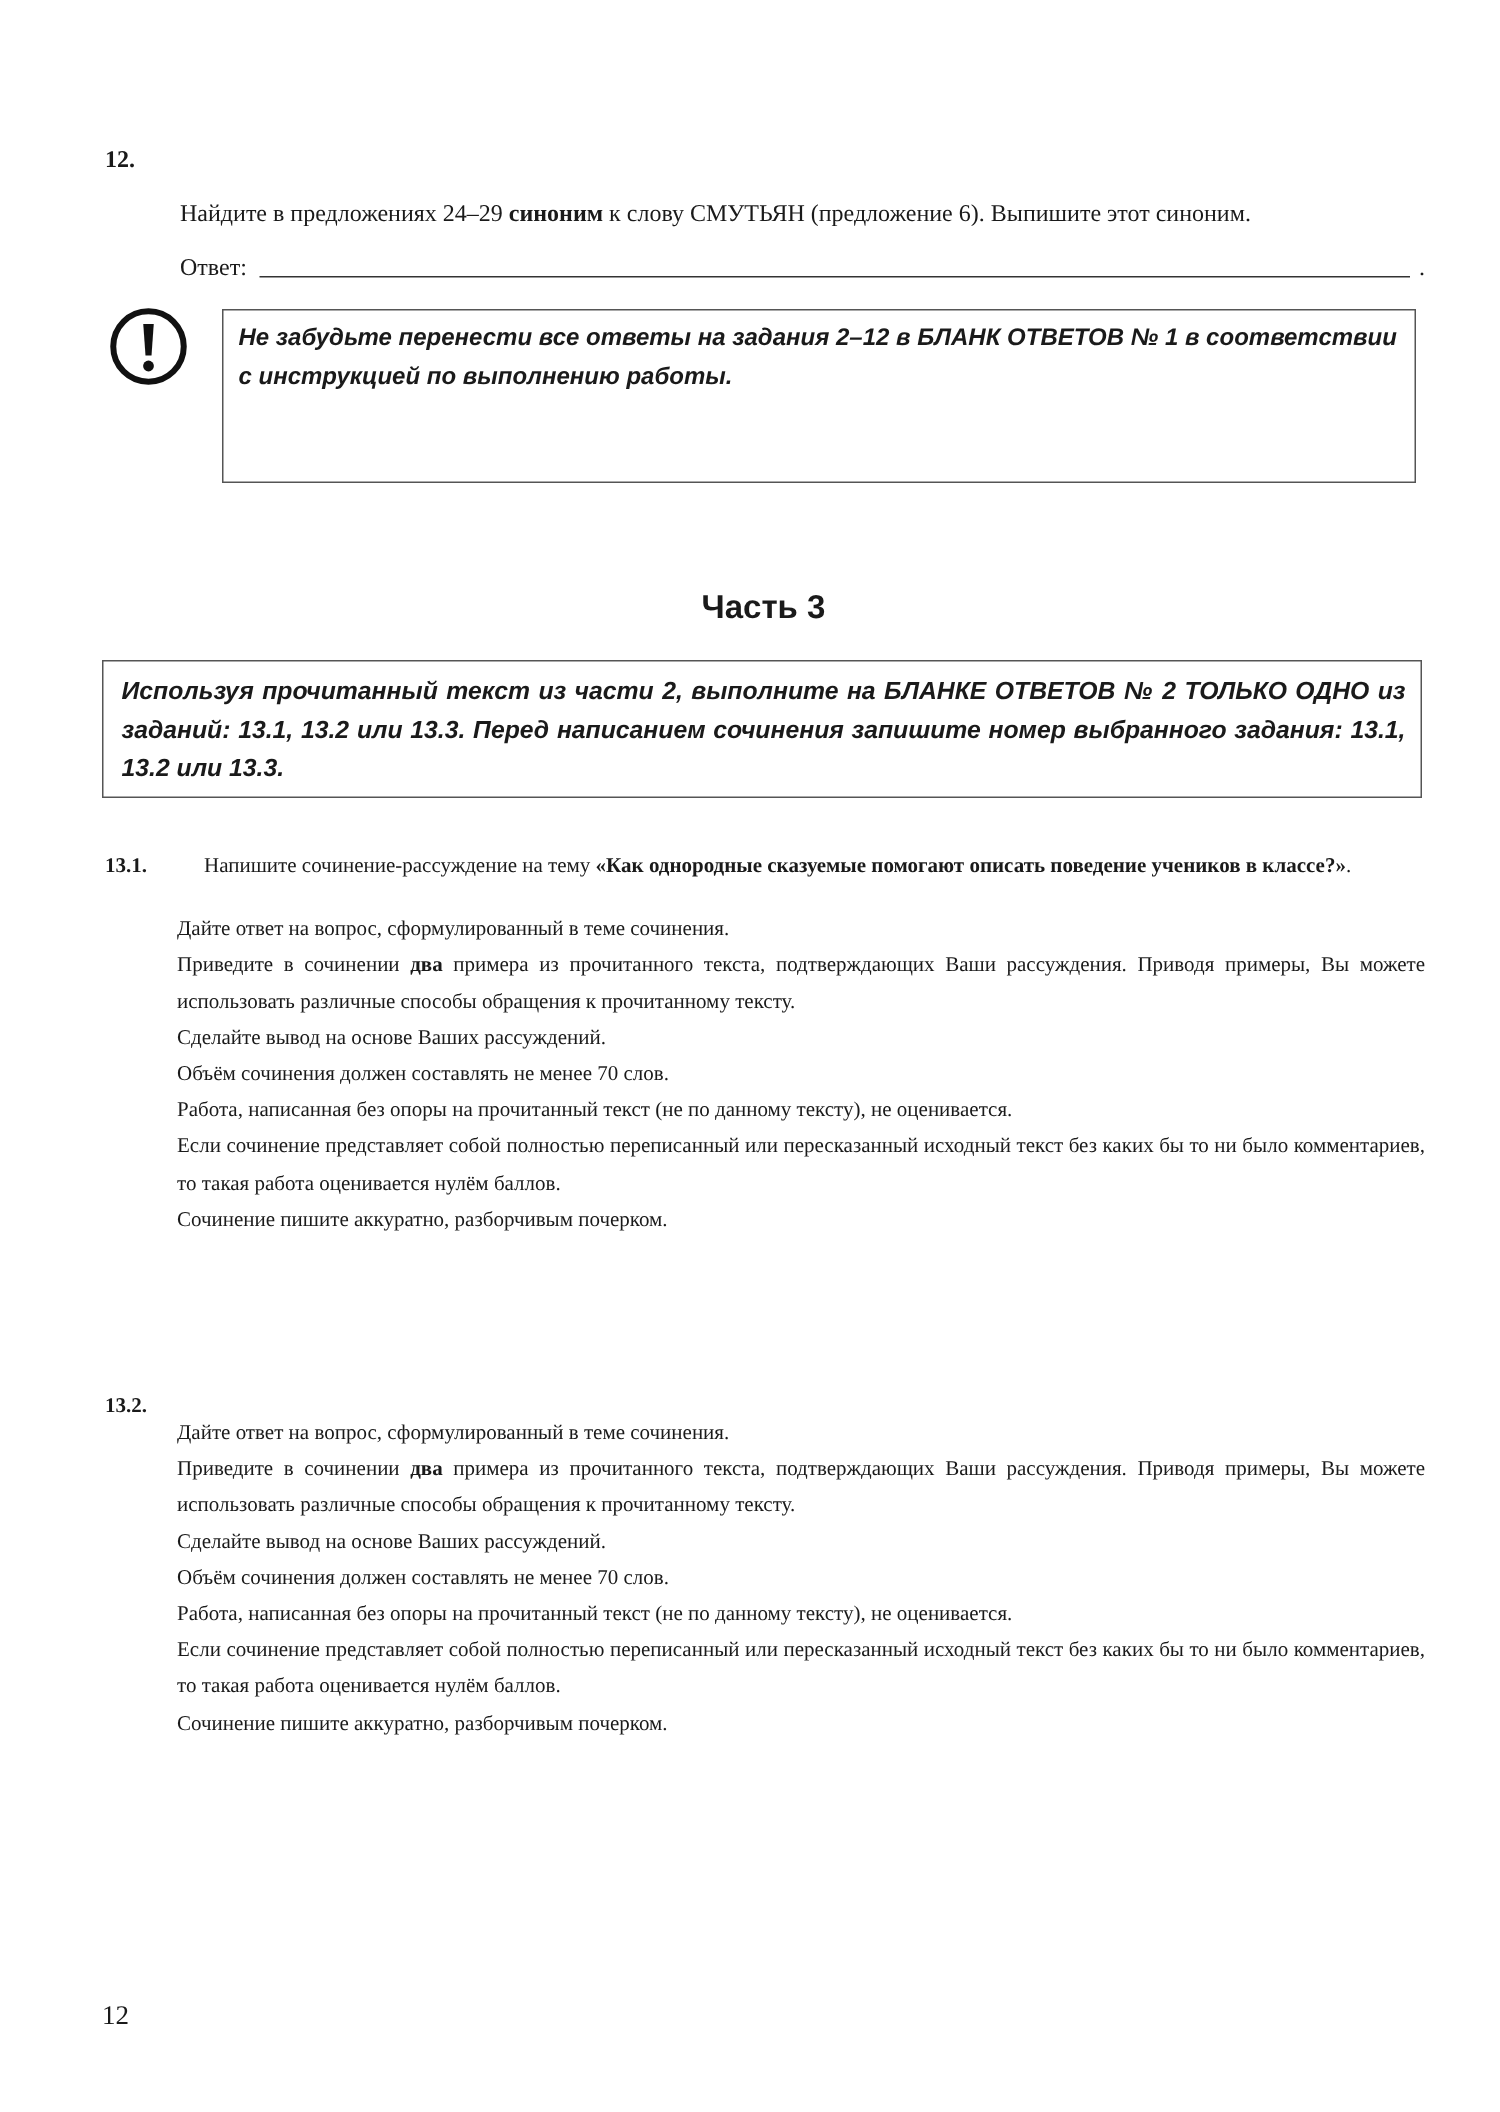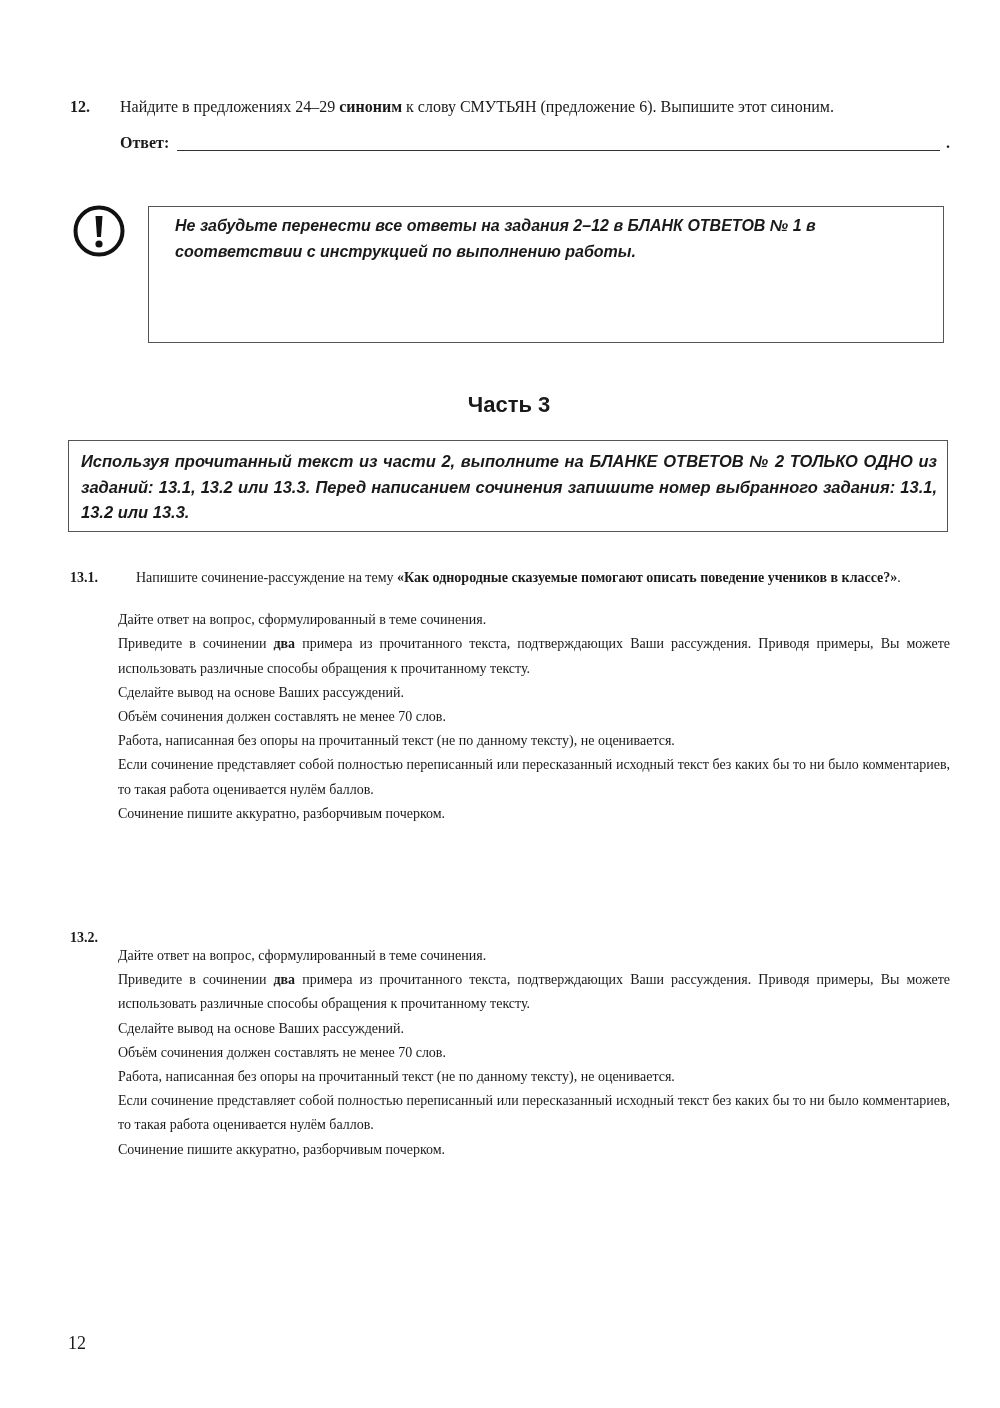--- a/index.html
+++ b/index.html
@@ -2,26 +2,26 @@
 <html><head>
 <meta charset="utf-8">
 <style>
   html, body { margin:0; padding:0; background:#fff; }
   body { width:1000px; height:1408px; position:relative; overflow:hidden; color:#1a1a1a; }
   .serif { font-family: "Liberation Serif", "DejaVu Serif", serif; }
   .sans { font-family: "Liberation Sans", "DejaVu Sans", sans-serif; }
 
   .task12 { position:absolute; left:70px; top:94px; width:880px; font-size:16px; line-height:26px; }
   .task12 .num { position:absolute; left:0; top:0; font-weight:bold; }
-  .task12 .body { margin-left:50px; }
-  .answer-row { margin-left:50px; margin-top:10px; display:flex; align-items:center;font-weight:bold; }
+  .task12 .body { margin-left:50px;margin-top:36px; }
+  .answer-row { margin-left:50px; margin-top:10px; display:flex; align-items:flex-start; }
   .answer-line { flex:1; border-bottom:1px solid #333; height:18px; margin:0 6px 4px 8px; }
 
   .warn-icon { position:absolute; left:72px; top:204px; width:54px; height:54px; }
-  .warn-box { position:absolute; left:148px; top:206px; width:796px; height:137px; border:1px solid #555; box-sizing:border-box; padding:6px 8px 0 26px; font-style:italic; font-weight:bold; font-size:16px; line-height:25.5px; }
+  .warn-box { position:absolute; left:148px; top:206px; width:796px; height:116px; border:1px solid #555; box-sizing:border-box; padding:6px 8px 0 10px; font-style:italic; font-weight:bold; font-size:16px; line-height:25.5px; }
 
   .part-title { position:absolute; left:0; top:392px; width:1018px; text-align:center; font-weight:bold; font-size:22px; }
 
   .part-box { position:absolute; left:68px; top:440px; width:880px; height:92px; border:1px solid #555; box-sizing:border-box; padding:8px 10px 0 12px; font-style:italic; font-weight:bold; font-size:16.5px; line-height:25.5px; text-align:justify; }
 
   .essay { position:absolute; left:70px; width:880px; font-size:14px; line-height:24.2px; }
   .essay .num { position:absolute; left:0; top:0; font-weight:bold; }
   .essay .topic { margin-left:66px; text-align:justify; }
   .essay .topic b { font-weight:bold; }
   .essay .instr { margin-left:48px; margin-top:18px; }

